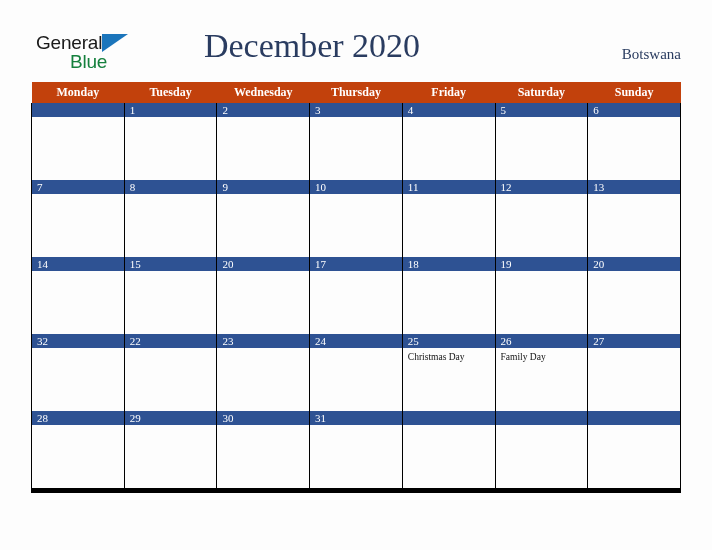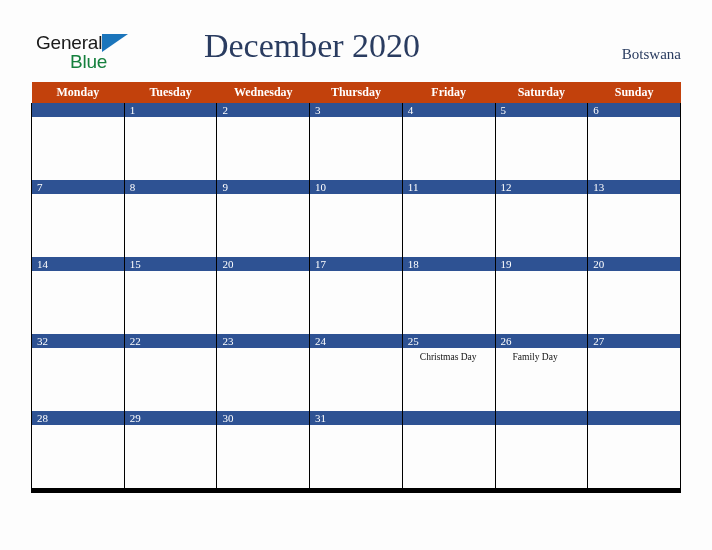--- a/index.html
+++ b/index.html
@@ -154,21 +154,20 @@
     box-sizing: border-box;
   }
 
   .event {
     font-family: "Liberation Serif", serif;
     font-size: 9.5px;
     line-height: 12px;
     color: #111111;
     white-space: nowrap;
     overflow: hidden;
-    margin-left: 12px;
   }
 </style>
 </head>
 <body>
 
 <div class="header">
 
   <div class="logo">
     <div class="logo-row1">
       <span class="logo-general">General</span>

